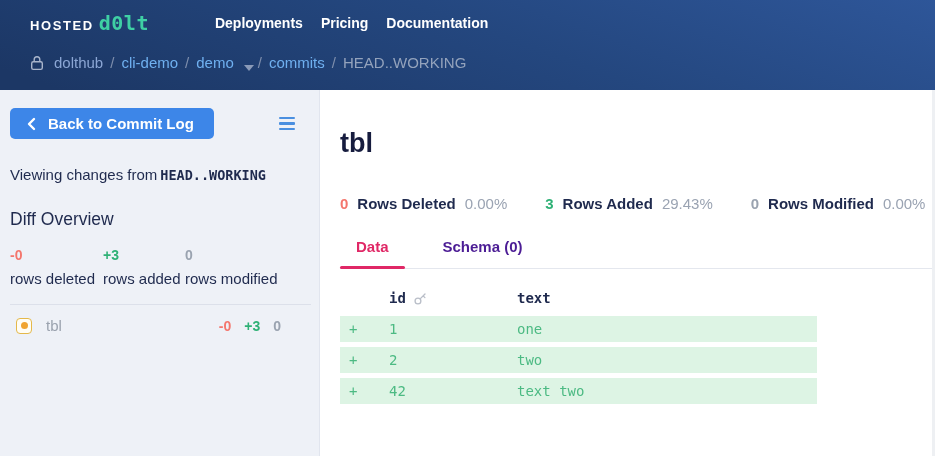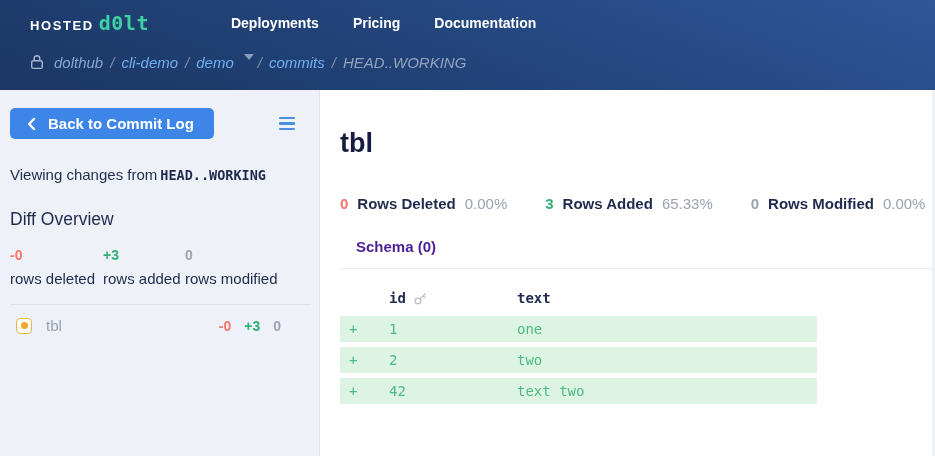--- a/index.html
+++ b/index.html
@@ -17,25 +17,25 @@
   }
   .nav-row { display:flex; align-items:center; height:30px;gap:48px; }
   .logo { display:flex; align-items:baseline; cursor:pointer; }
   .logo-hosted { color:#ffffff; font-weight:700; font-size:13px; letter-spacing:1.6px; }
   .logo-dolt {
     color:#3fd0a4; font-family:"DejaVu Sans Mono", monospace;
     font-weight:700; font-size:20px; margin-left:5px; letter-spacing:0.5px;
   }
   .nav-links { display:flex; align-items:center; }
   .nav-link {
-    color:#ffffff; font-size:14px; font-weight:600; margin-left:34px;
+    color:#ffffff; font-size:14px; font-weight:600; margin-left:18px;
     text-decoration:none; cursor:pointer;
   }
   .nav-link:first-child { }
-  .breadcrumb { display:flex; align-items:flex-start; margin-top:16px; font-size:15px;font-style:italic; }
+  .breadcrumb { display:flex; align-items:flex-end; margin-top:16px; font-size:15px; }
   .breadcrumb > * { margin-right:7px; }
   .lock-icon { display:inline-flex; margin-right:10px; }
   .bc-owner { color:#8ba6d4; cursor:pointer; text-decoration:none; }
   .bc-link { color:#6fb0f0; cursor:pointer; text-decoration:none; }
   .bc-sep { color:#7f8fad; }
   .bc-ref { color:#94a3bc; }
   .caret-down {
     width:0; height:0; display:inline-block;
     border-left:5px solid transparent; border-right:5px solid transparent;
     border-top:6px solid #8a9ab8; margin:0 4px 0 3px; cursor:pointer;
@@ -201,30 +201,31 @@
 
     <div class="m-stats">
       <div class="m-stat">
         <span class="m-value red">0</span>
         <span class="m-label">Rows Deleted</span>
         <span class="m-pct">0.00%</span>
       </div>
       <div class="m-stat">
         <span class="m-value green">3</span>
         <span class="m-label">Rows Added</span>
-        <span class="m-pct">65.33%</span>
+        <span class="m-pct">29.43%</span>
       </div>
       <div class="m-stat">
         <span class="m-value gray">0</span>
         <span class="m-label">Rows Modified</span>
         <span class="m-pct">0.00%</span>
       </div>
     </div>
 
     <div class="tabs">
+      <div class="tab active">Data</div>
       <div class="tab">Schema (0)</div>
     </div>
 
     <div class="difftable">
       <div class="thead">
         <span class="col-op"></span>
         <span class="col-id">
           <b>id</b>
           <span class="key-icon">
             <svg width="15" height="15" viewBox="0 0 16 16">

